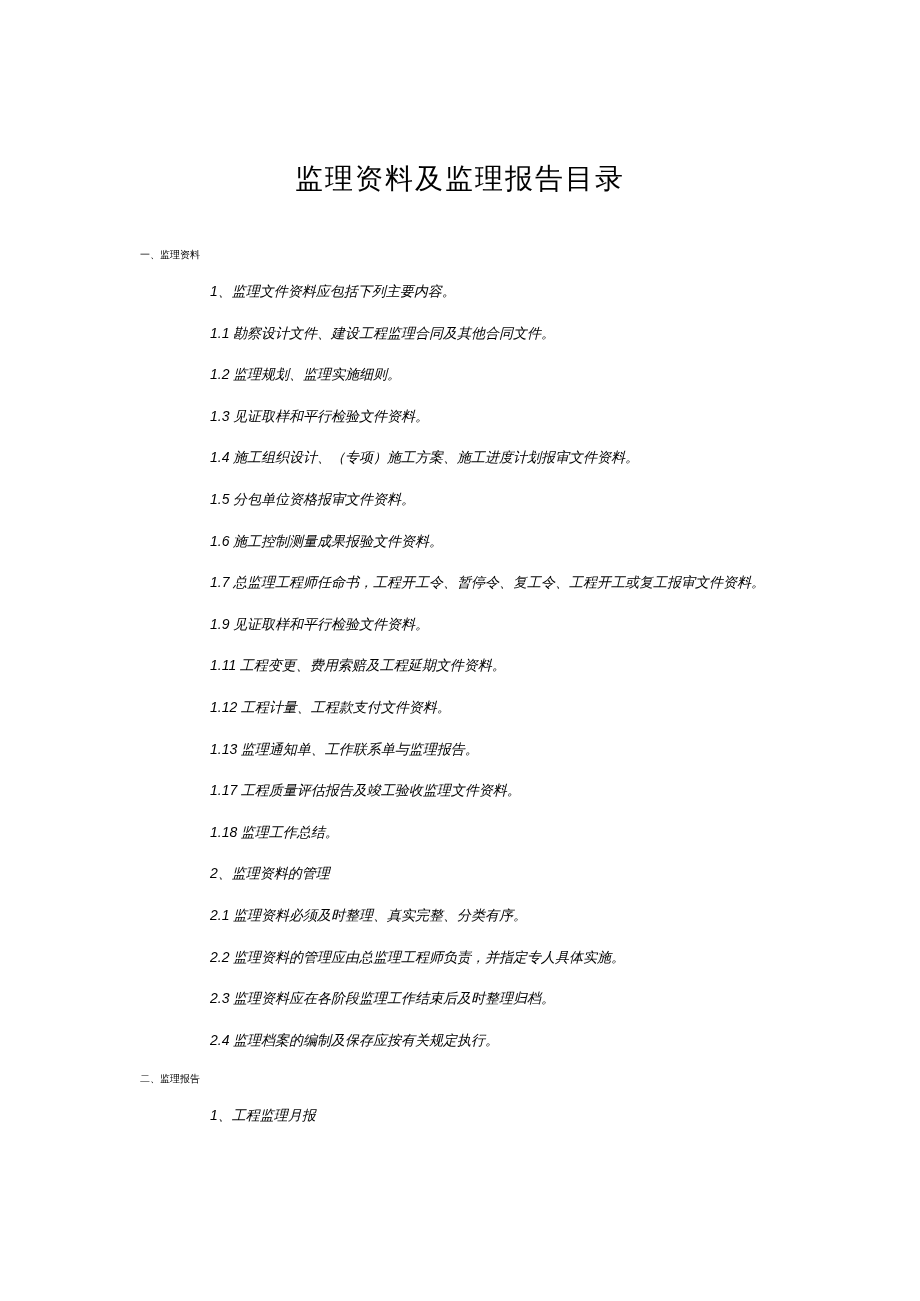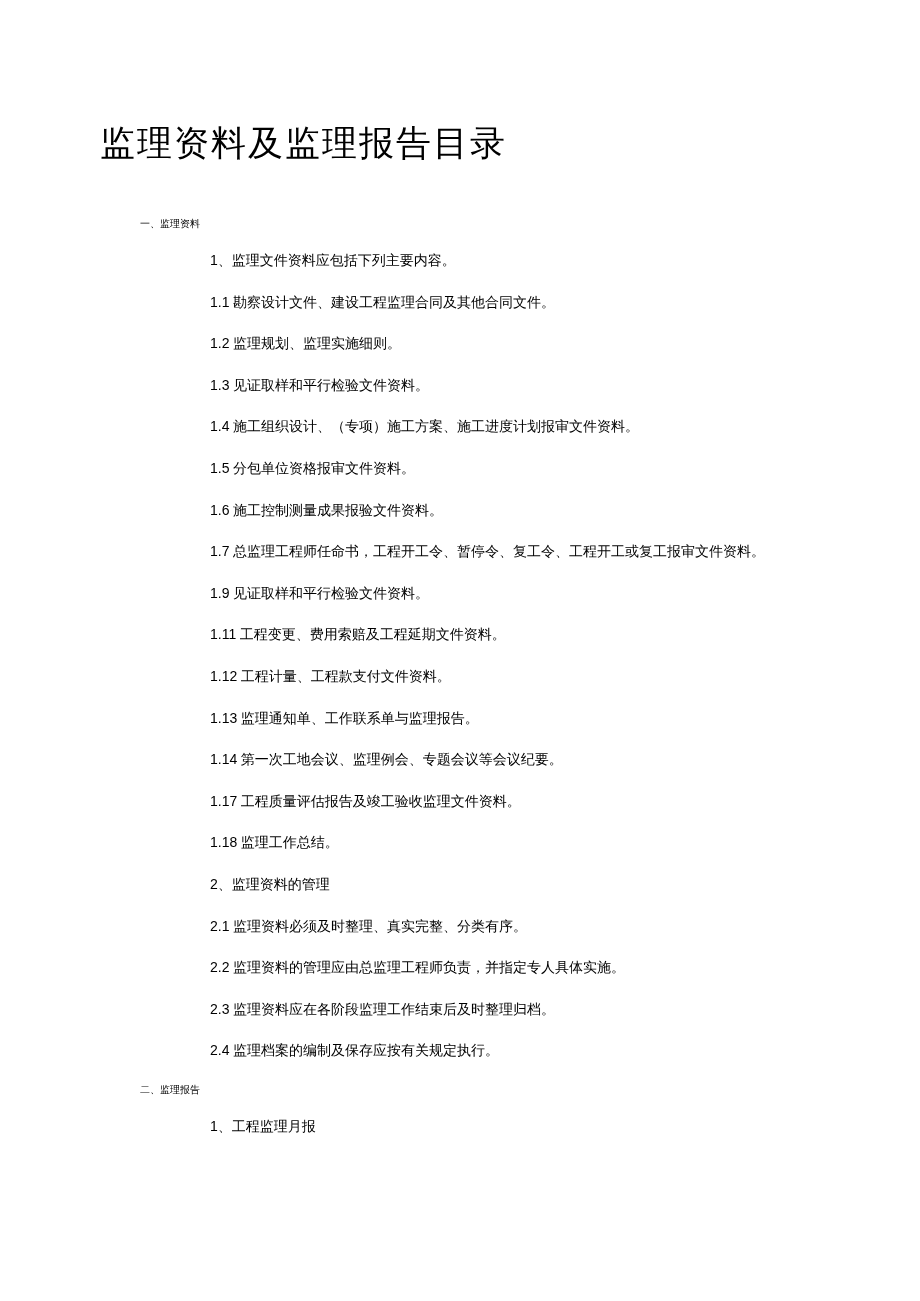--- a/index.html
+++ b/index.html
@@ -9,38 +9,40 @@
     }
     body {
       background: #ffffff;
       font-family: "SimSun", "宋体", serif;
       width: 920px;
       height: 1301px;
       padding: 120px 100px 60px 100px;
       color: #000000;
     }
     .title {
-      text-align: left;
-      font-size: 35px;
+      text-align: center;
+      font-size: 28px;
       font-weight: normal;
       margin-bottom: 50px;
       letter-spacing: 2px;
+      margin-top: 40px;
     }
     .section-heading {
       font-size: 10px;
       margin-bottom: 20px;
       margin-left: 40px;
     }
     .list-container {
       margin-left: 110px;
     }
     .list-item {
       font-size: 14px;
       margin-bottom: 22px;
       line-height: 1.4;
+      font-style: italic;
     }
     .num {
       font-family: Arial, sans-serif;
     }
   </style>
 </head>
 <body>
 
 <h1 class="title">监理资料及监理报告目录</h1>
 
@@ -52,21 +54,20 @@
     <div class="list-item"><span class="num">1.2</span><span>  监理规划、监理实施细则。</span></div>
     <div class="list-item"><span class="num">1.3</span><span>      见证取样和平行检验文件资料。</span></div>
     <div class="list-item"><span class="num">1.4</span><span>  施工组织设计、（专项）施工方案、施工进度计划报审文件资料。</span></div>
     <div class="list-item"><span class="num">1.5</span><span>  分包单位资格报审文件资料。</span></div>
     <div class="list-item"><span class="num">1.6</span><span>  施工控制测量成果报验文件资料。</span></div>
     <div class="list-item"><span class="num">1.7</span><span>  总监理工程师任命书，工程开工令、暂停令、复工令、工程开工或复工报审文件资料。</span></div>
     <div class="list-item"><span class="num">1.9</span><span>  见证取样和平行检验文件资料。</span></div>
     <div class="list-item"><span class="num">1.11</span><span>  工程变更、费用索赔及工程延期文件资料。</span></div>
     <div class="list-item"><span class="num">1.12</span><span>  工程计量、工程款支付文件资料。</span></div>
     <div class="list-item"><span class="num">1.13</span><span>  监理通知单、工作联系单与监理报告。</span></div>
-    <div class="list-item"><span class="num">1.14</span><span>  第一次工地会议、监理例会、专题会议等会议纪要。</span></div>
     <div class="list-item"><span class="num">1.17</span><span>  工程质量评估报告及竣工验收监理文件资料。</span></div>
     <div class="list-item"><span class="num">1.18</span><span>  监理工作总结。</span></div>
     <div class="list-item"><span class="num">2、</span><span>监理资料的管理</span></div>
     <div class="list-item"><span class="num">2.1</span><span>  监理资料必须及时整理、真实完整、分类有序。</span></div>
     <div class="list-item"><span class="num">2.2</span><span>  监理资料的管理应由总监理工程师负责，并指定专人具体实施。</span></div>
     <div class="list-item"><span class="num">2.3</span><span>  监理资料应在各阶段监理工作结束后及时整理归档。</span></div>
     <div class="list-item"><span class="num">2.4</span><span>  监理档案的编制及保存应按有关规定执行。</span></div>
   </div>
 </div>
 

